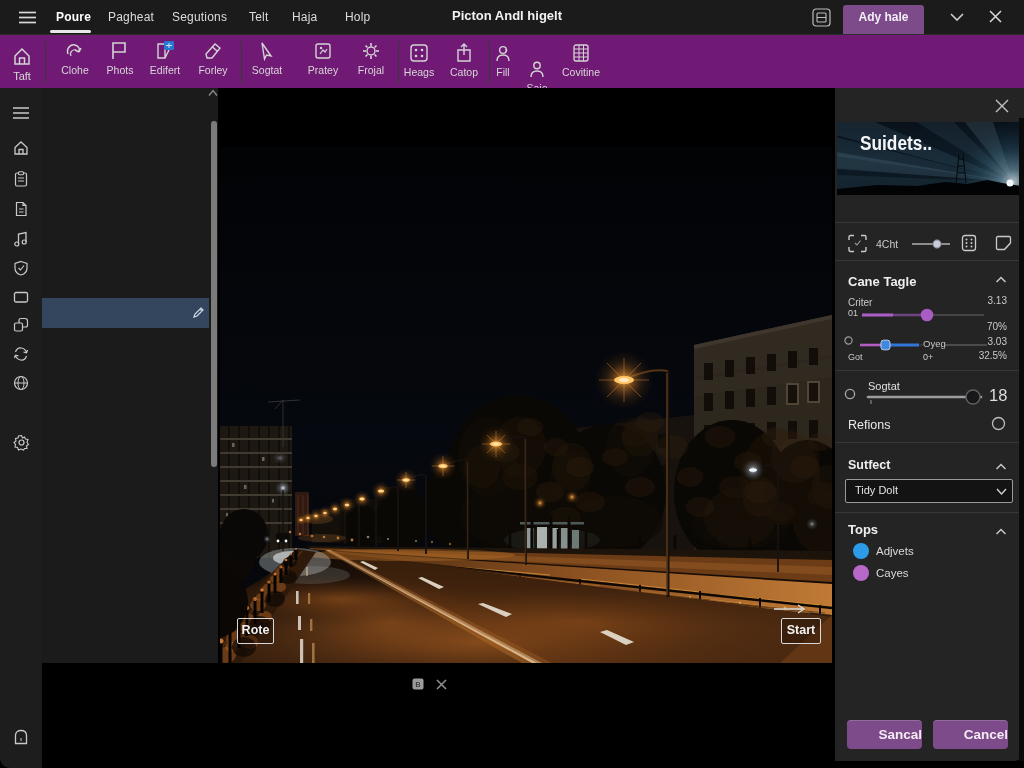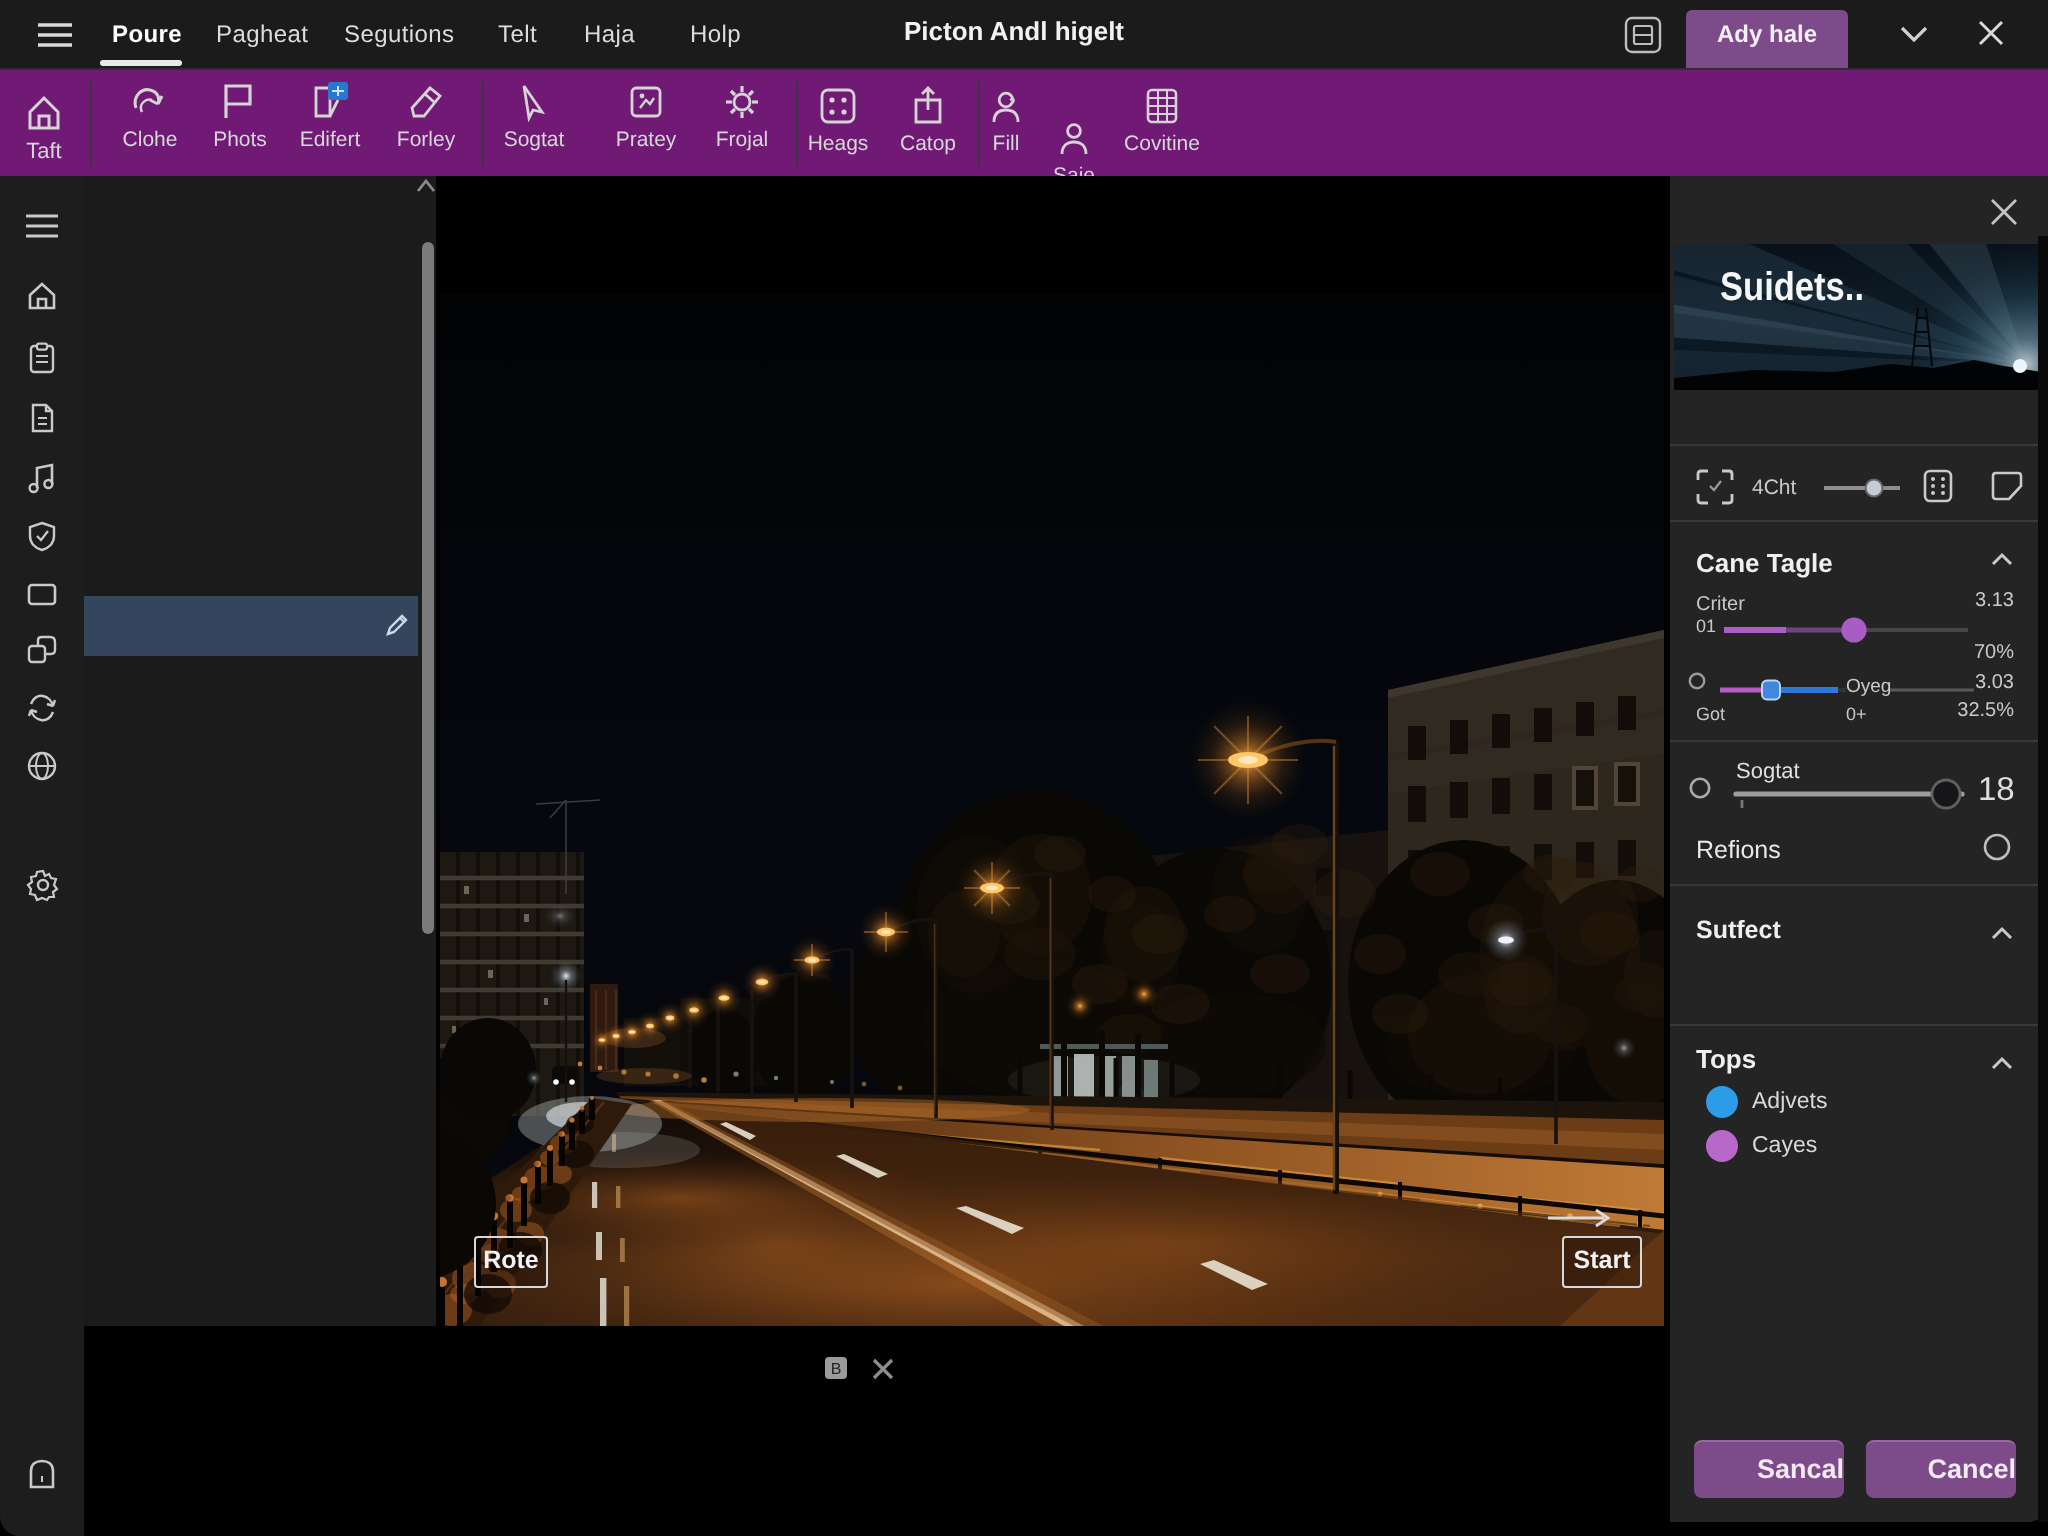--- a/index.html
+++ b/index.html
@@ -856,20 +856,26 @@
   <div class="abs" style="left:13px;top:330px;font-size:12.5px;color:#e8e8e8;">Refions</div>
   <svg class="abs" style="left:156px;top:328px" width="15" height="15" viewBox="0 0 15 15">
       <circle cx="7.5" cy="7.5" r="6" fill="none" stroke="#bdbdbd" stroke-width="1.3"></circle>
     </svg>
   <div class="rp-sep" style="top:354px;"></div>
 
   <div class="rp-h" style="top:370px;font-size:12.5px;">Sutfect</div>
   <svg class="rp-chev abs" style="top:373px;" viewBox="0 0 12 12">
       <path d="M1.5 8 L6 3.5 L10.5 8" fill="none" stroke="#c9c9c9" stroke-width="1.5"></path>
     </svg>
+  <div class="abs" style="left:10px;top:391px;width:168px;height:24px;background:#131314;border:1px solid #9a9a9a;border-radius:2px;">
+    <div class="abs" style="left:9px;top:4px;font-size:11px;color:#e2e2e2;">Tidy Dolt</div>
+    <svg class="abs" style="left:150px;top:8px" width="11" height="7" viewBox="0 0 11 7">
+        <path d="M1 1 L5.5 6 L10 1" fill="none" stroke="#cfcfcf" stroke-width="1.4"></path>
+      </svg>
+  </div>
   <div class="rp-sep" style="top:424px;"></div>
 
   <div class="rp-h" style="top:434px;">Tops</div>
   <svg class="rp-chev abs" style="top:438px;" viewBox="0 0 12 12">
       <path d="M1.5 8 L6 3.5 L10.5 8" fill="none" stroke="#c9c9c9" stroke-width="1.5"></path>
     </svg>
   <div class="abs" style="left:18px;top:455px;width:16px;height:16px;border-radius:50%;background:#2d9ce8;"></div>
   <div class="abs" style="left:41px;top:457px;font-size:11.5px;color:#d9d9d9;">Adjvets</div>
   <div class="abs" style="left:18px;top:477px;width:16px;height:16px;border-radius:50%;background:#b868c8;"></div>
   <div class="abs" style="left:41px;top:479px;font-size:11.5px;color:#d9d9d9;">Cayes</div>

